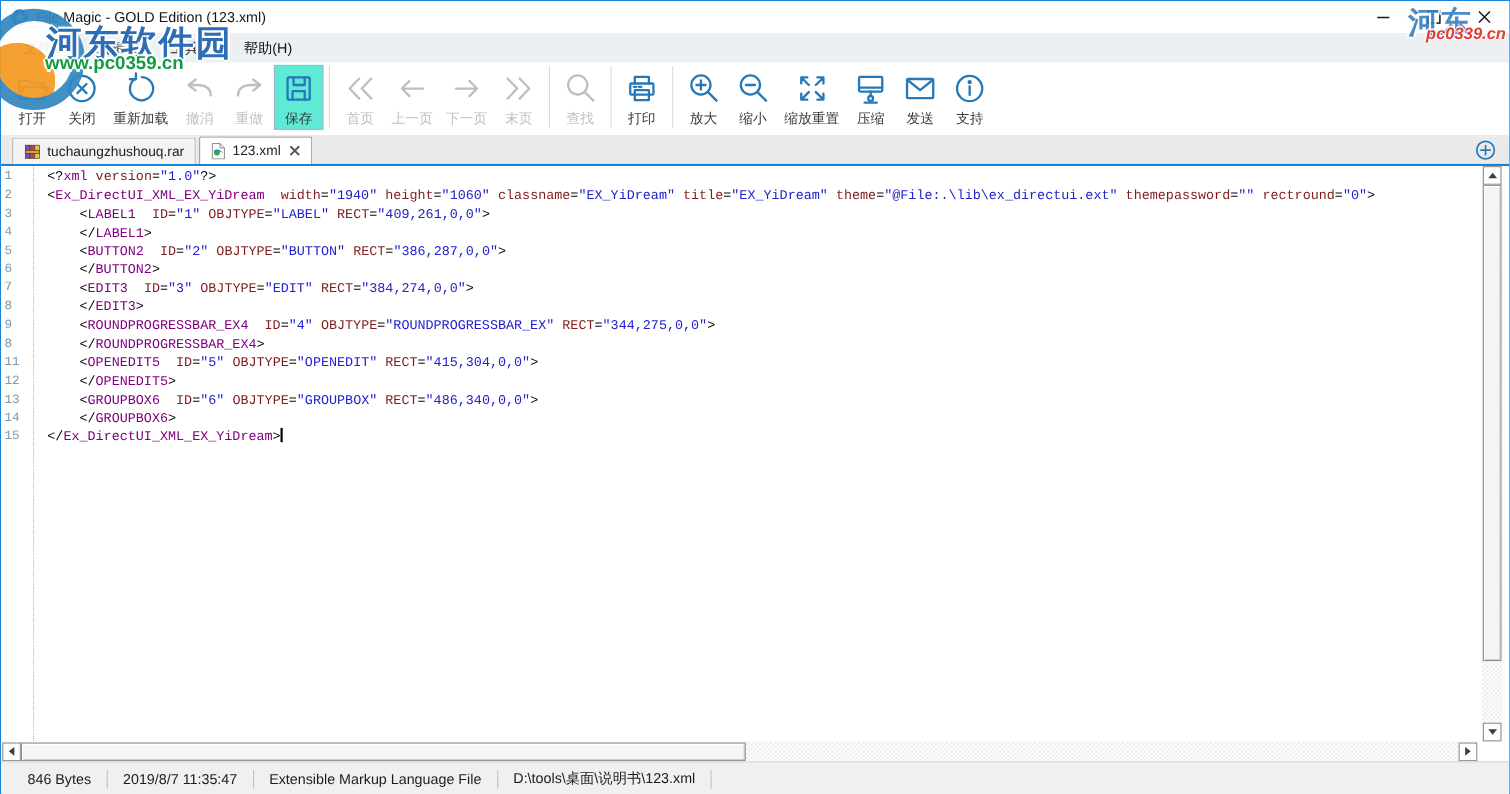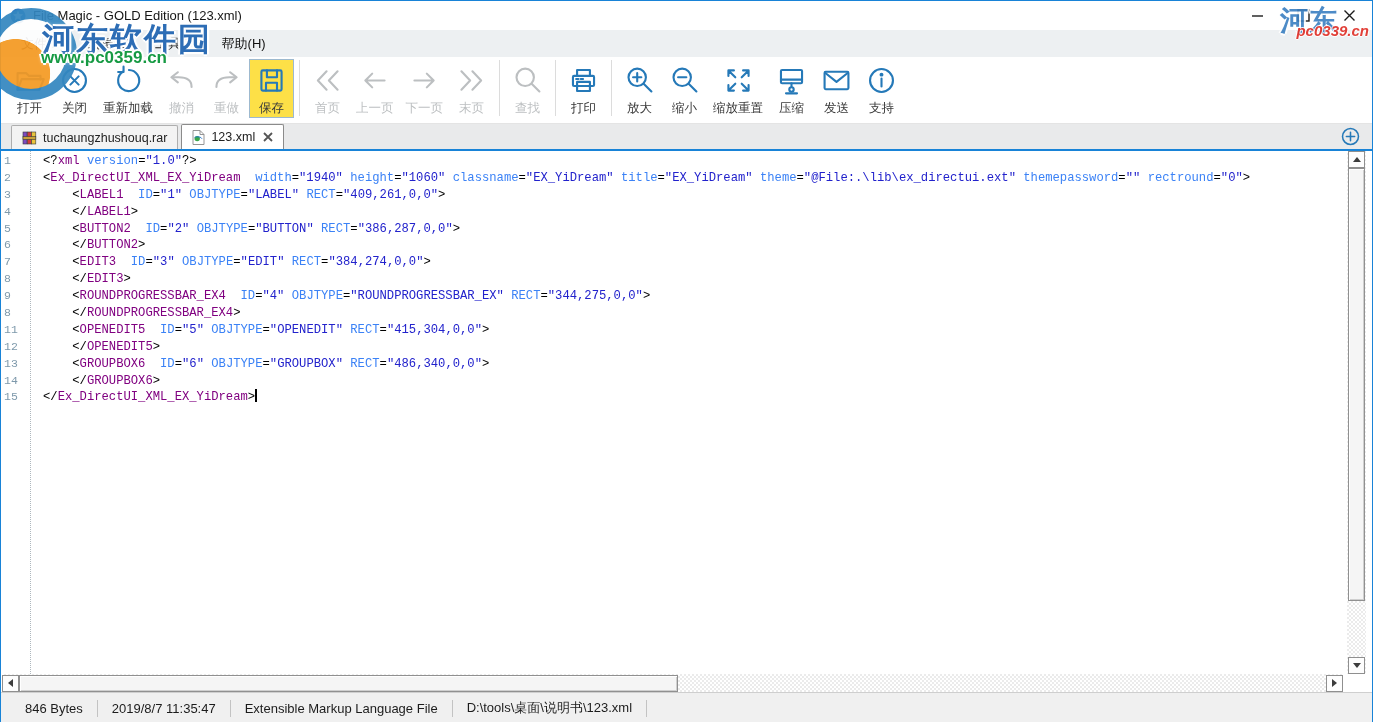--- a/index.html
+++ b/index.html
@@ -14,21 +14,21 @@
   .win-btn{width:46px;height:29px;display:flex;align-items:center;justify-content:center;color:#1c1c1c;}
 
   
   .menubar{height:27px;background:#edf0f2;display:flex;align-items:center;padding-left:8px;font-size:13px;color:#111;}
   .menu-item{padding:0 12px;line-height:27px;cursor:default;}
 
   
   .toolbar{height:64px;border-bottom:1px solid #e4e4e4;background:#fff;display:flex;align-items:flex-start;padding:2px 0 0 6px;box-sizing:content-box;}
   .tbtn{display:flex;flex-direction:column;align-items:center;padding:1px 5px 0;border:1px solid transparent;color:#2579b8;}
   .tbtn.disabled{color:#bcbfc1;}
-  .tbtn.selected{border:1px solid #9db9cf;background:#fde047;}
+  .tbtn.selected{border:1px solid #9db9cf;background:#5eead4;}
   .ticon{height:38px;display:flex;align-items:center;justify-content:center;}
   .tlabel{font-size:12.5px;color:#3a3a3a;margin-top:1px;white-space:nowrap;}
   .tbtn.disabled .tlabel{color:#bcbfc1;}
   .tsep{width:1px;background:#dcdcdc;height:56px;margin:1px 5px 0;}
 
   
   .tabbar{height:25px;background:#e9eaeb;border-bottom:2px solid #1883d7;display:flex;align-items:flex-end;padding-left:10px;position:relative;}
   .tab{height:24px;display:flex;align-items:center;gap:6px;padding:0 10px;font-size:12.5px;color:#222;
        background:#f3f3f3;border:1px solid #aeaeae;border-bottom:none;margin-right:3px;border-radius:2px 2px 0 0;box-sizing:border-box;}
   .tab.active{background:#fff;height:25px;border-color:#8b8b8b;}
@@ -37,21 +37,21 @@
 
   
   .editor{position:relative;height:541px;background:#fff;overflow:hidden;}
   .gutter{position:absolute;left:0;top:0;bottom:18px;width:30px;background:#fff;border-right:1px dotted #aeb7bd;
           font-family:"Liberation Mono","DejaVu Sans Mono",monospace;font-size:11.5px;color:#7e99ab;padding-top:2px;box-sizing:border-box;}
   .gnum{height:16.9px;line-height:16.9px;padding-left:3px;}
   .code{position:absolute;left:31px;right:26px;top:0;bottom:18px;overflow:hidden;padding:2px 0 0 11px;
         font-family:"Liberation Mono","DejaVu Sans Mono",monospace;font-size:12.2px;color:#000;}
   .cline{height:16.9px;line-height:16.9px;white-space:pre;}
   .t-tag{color:#800080;}
-  .t-attr{color:#3b82f6;}
+  .t-attr{color:#7f1d1d;}
   .t-val{color:#2222cc;}
   .caret{display:inline-block;width:2px;height:13px;background:#000;vertical-align:-2px;margin-left:0px;}
 
   
   .sb-track-pattern{background-color:#fff;background-image:
       linear-gradient(45deg,#ebebeb 25%,transparent 25%,transparent 75%,#ebebeb 75%),
       linear-gradient(45deg,#ebebeb 25%,transparent 25%,transparent 75%,#ebebeb 75%);
       background-size:4px 4px;background-position:0 0,2px 2px;}
   .hscroll{position:absolute;left:1px;right:29px;bottom:0;height:18px;}
   .vscroll{position:absolute;right:6px;top:0;width:19px;height:523px;}

